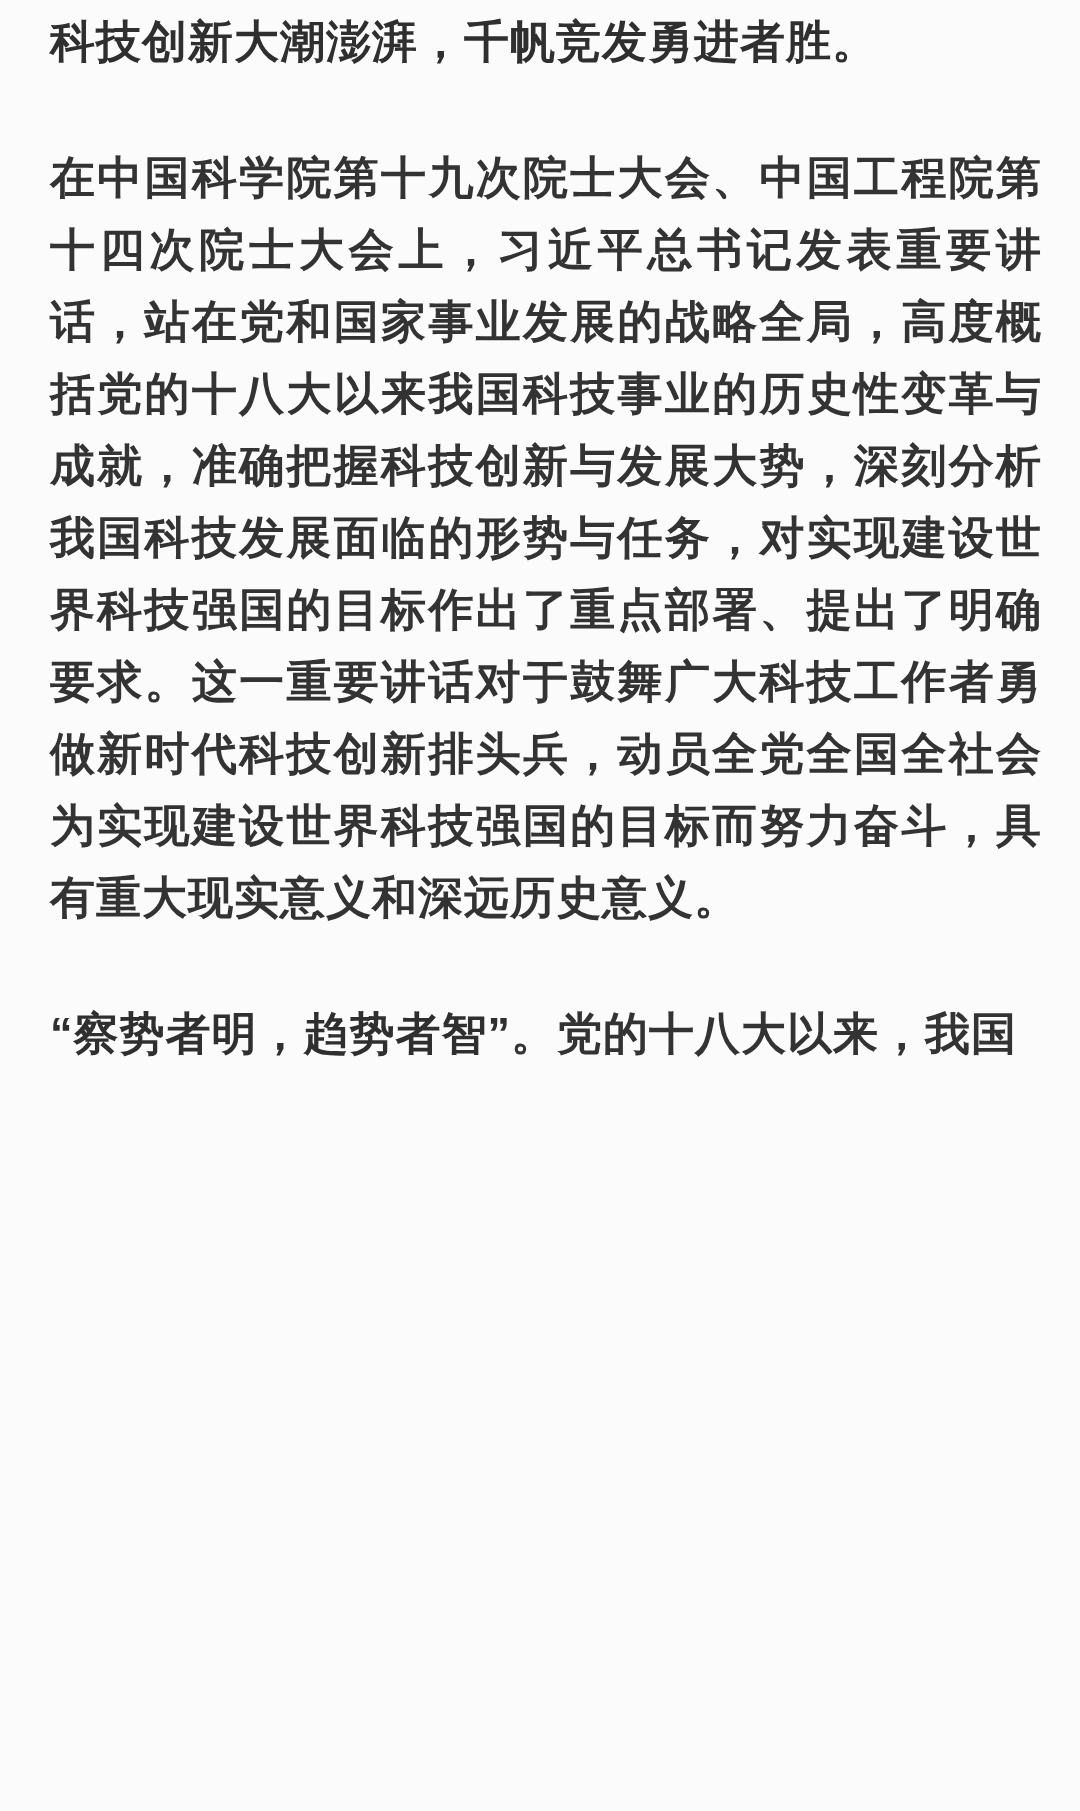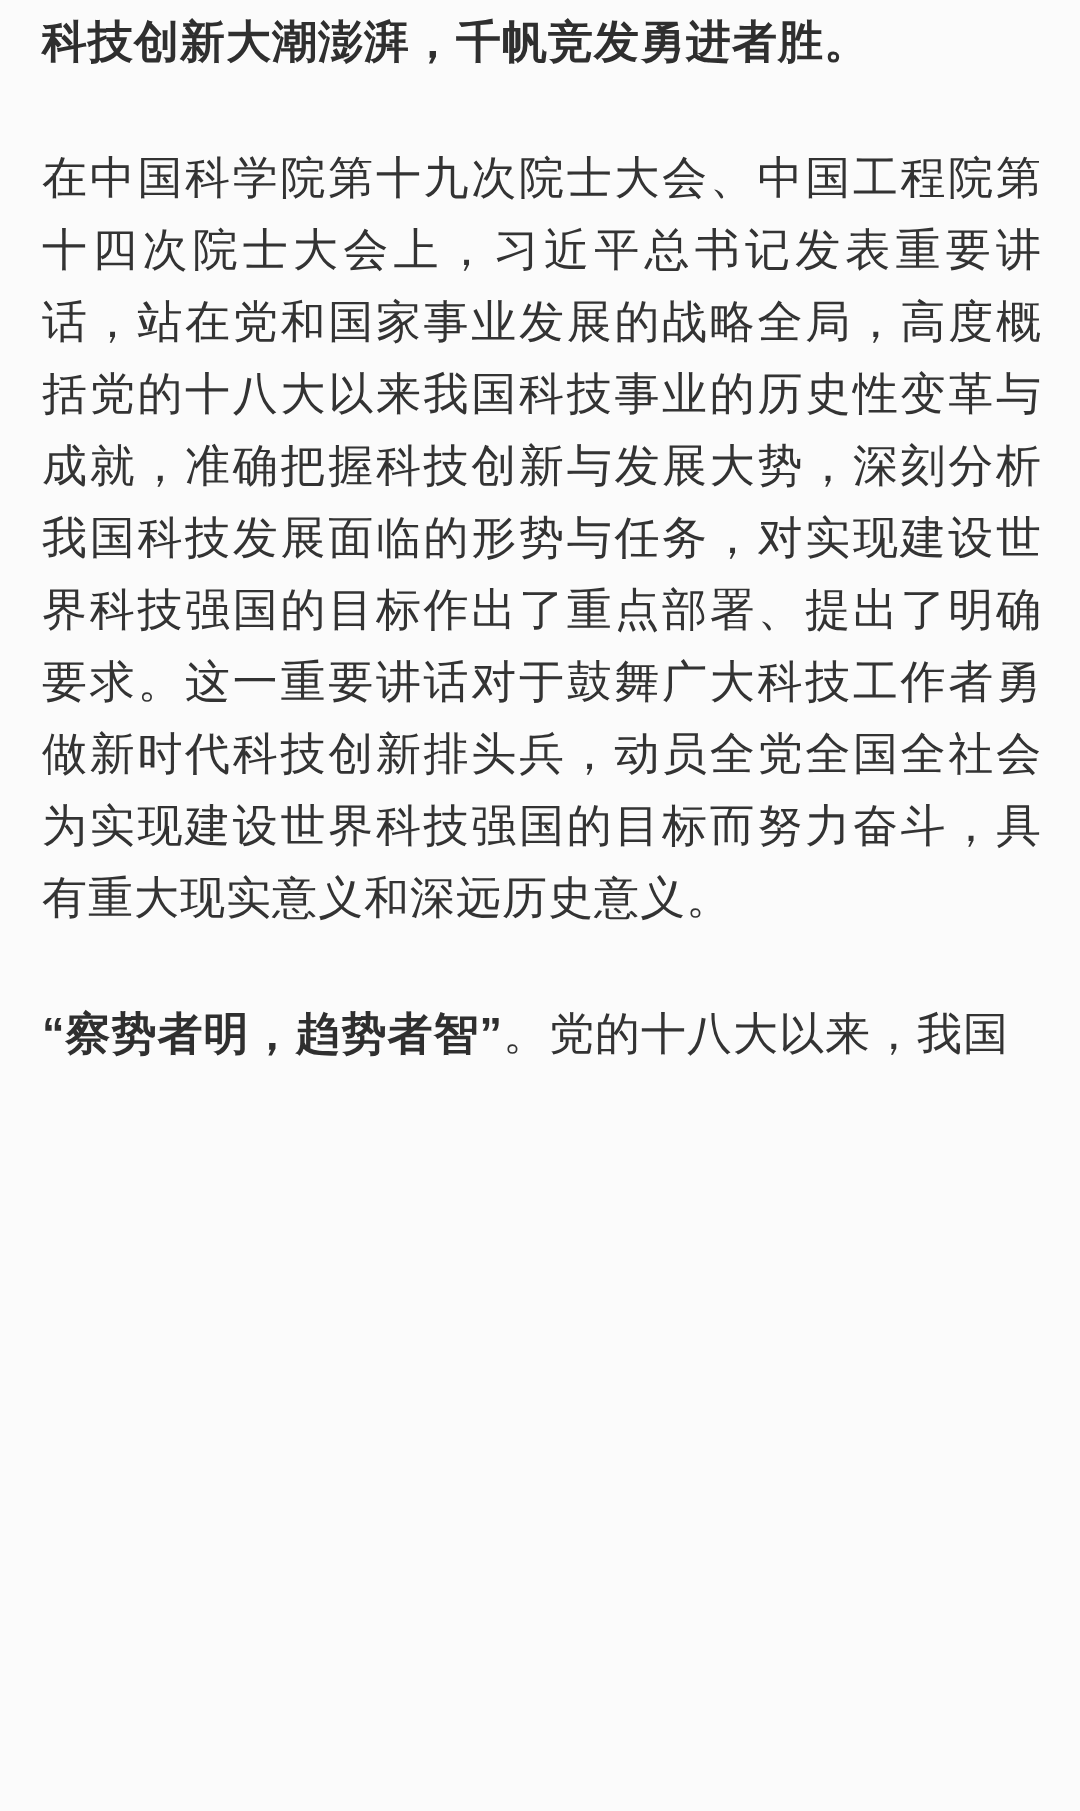--- a/index.html
+++ b/index.html
@@ -18,24 +18,24 @@
     width: 1080px;
     padding: 6px 38px 0 38px;
     color: #333333;
     font-size: 45px;
     line-height: 72px;
     letter-spacing: 1px;
     text-align: justify;
     word-break: break-all;
   }
   .para {
-    margin: 0 0 64px 4px;
+    margin: 0 0 64px 12px;
   }
   .seg {
-    font-weight: 400;
+    font-weight: 700;
   }
   .seg.bold {
     font-weight: 700;
     color: #2f2f2f;
   }
 </style>
 </head>
 <body>
 
 <main class="article">

